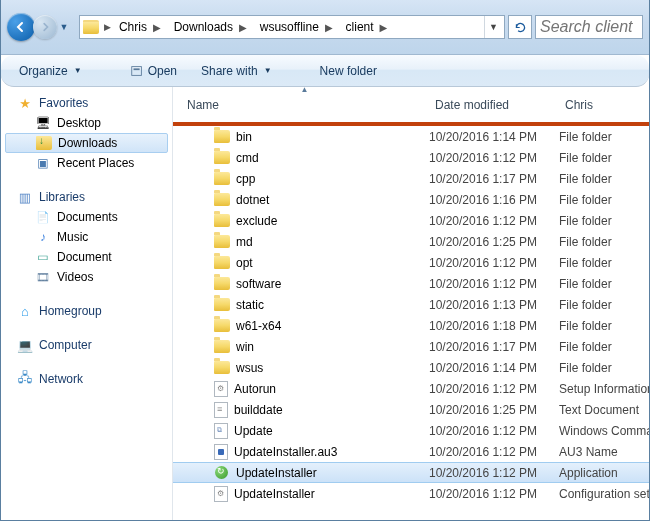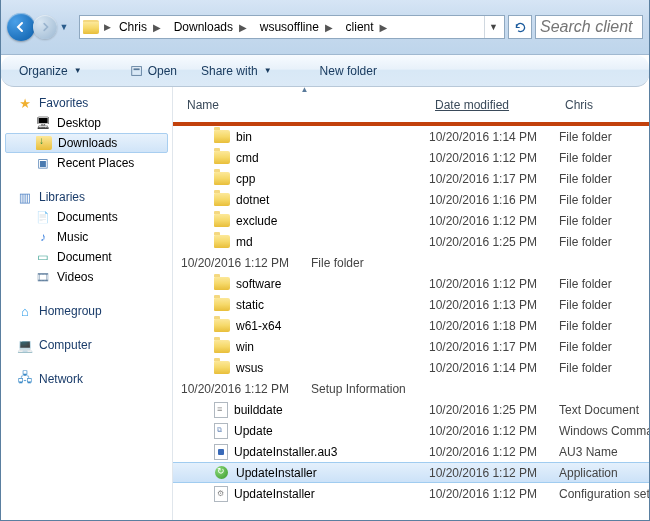--- a/index.html
+++ b/index.html
@@ -204,21 +204,21 @@
     color: #3a4a5a;
   }
   .col {
     padding: 0 6px;
     display:flex;align-items:center;
     height:100%;
     border-right: 1px solid transparent;
   }
   .col-name { width: 256px; padding-left: 14px; position: relative; }
   .sort-arr { position:absolute; left:50%; top:-2px; font-size:8px;color:#5a7a9a; }
-  .col-date { width: 130px; text-decoration: underline; }
+  .col-date { width: 130px; }
   .col-type { flex:1; }
   .filelist {
     flex:1;
     overflow:hidden;
   }
   .row {
     display: flex;
     align-items: center;
     height: 21px;
     padding-left: 8px;
@@ -454,20 +454,24 @@
         </div>
         <div class="row">
           <div class="rc-name">
             <span class="folder"></span>
             <span>md</span>
           </div>
           <div class="rc-date">10/20/2016 1:25 PM</div>
           <div class="rc-type">File folder</div>
         </div>
         <div class="row">
+          <div class="rc-name">
+            <span class="folder"></span>
+            <span>opt</span>
+          </div>
           <div class="rc-date">10/20/2016 1:12 PM</div>
           <div class="rc-type">File folder</div>
         </div>
         <div class="row">
           <div class="rc-name">
             <span class="folder"></span>
             <span>software</span>
           </div>
           <div class="rc-date">10/20/2016 1:12 PM</div>
           <div class="rc-type">File folder</div>
@@ -498,20 +502,24 @@
         </div>
         <div class="row">
           <div class="rc-name">
             <span class="folder"></span>
             <span>wsus</span>
           </div>
           <div class="rc-date">10/20/2016 1:14 PM</div>
           <div class="rc-type">File folder</div>
         </div>
         <div class="row">
+          <div class="rc-name">
+            <span class="file-ini"></span>
+            <span>Autorun</span>
+          </div>
           <div class="rc-date">10/20/2016 1:12 PM</div>
           <div class="rc-type">Setup Information</div>
         </div>
         <div class="row">
           <div class="rc-name">
             <span class="file-txt"></span>
             <span>builddate</span>
           </div>
           <div class="rc-date">10/20/2016 1:25 PM</div>
           <div class="rc-type">Text Document</div>

